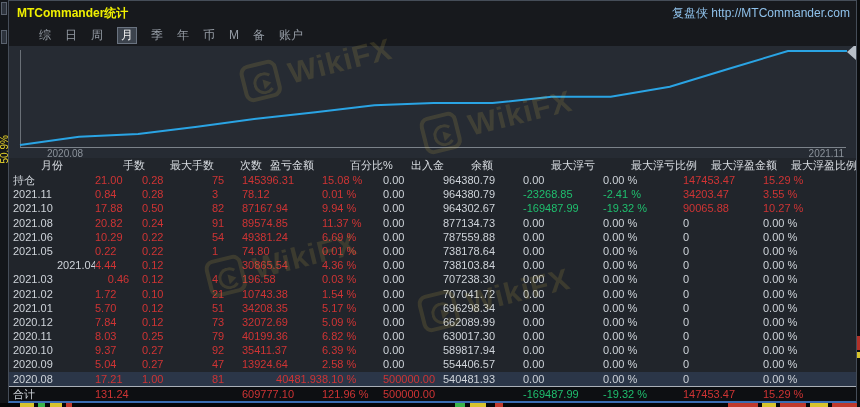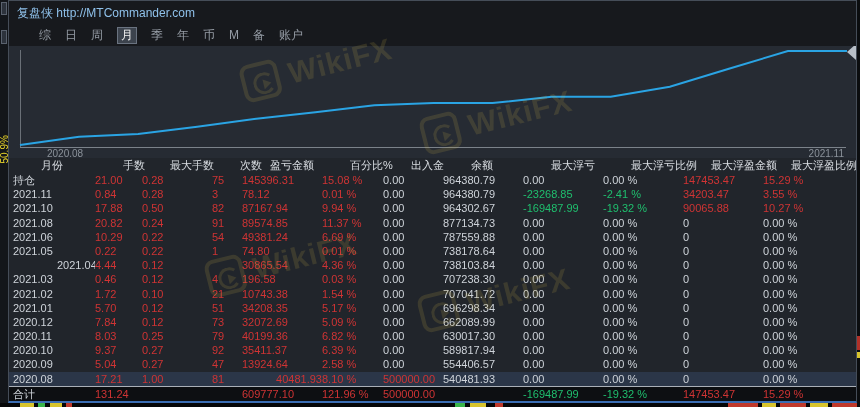--- a/index.html
+++ b/index.html
@@ -66,20 +66,21 @@
 
   <div class="left-strip">
     <span class="frag" style="top:2px;height:13px;"></span>
     <span class="frag" style="top:30px;height:14px;"></span>
     <span class="side-label">50.9%</span>
   </div>
 
   <div class="window">
 
     <div class="titlebar">
+      <span class="title">MTCommander统计</span>
       <span class="brand-link">复盘侠 http://MTCommander.com</span>
     </div>
 
     <div class="menubar" id="menubar">
         <span class="menu-item">综</span>
         <span class="menu-item">日</span>
         <span class="menu-item">周</span>
         <span class="menu-item active">月</span>
         <span class="menu-item">季</span>
         <span class="menu-item">年</span>
@@ -208,21 +209,21 @@
           <div class="cell" style="color: rgb(207, 52, 52);">4.36 %</div>
           <div class="cell" style="color: rgb(206, 211, 217);">0.00</div>
           <div class="cell" style="color: rgb(206, 211, 217);">738103.84</div>
           <div class="cell" style="color: rgb(206, 211, 217);">0.00</div>
           <div class="cell" style="color: rgb(206, 211, 217);">0.00 %</div>
           <div class="cell" style="color: rgb(206, 211, 217);">0</div>
           <div class="cell" style="color: rgb(206, 211, 217);">0.00 %</div>
         </div>
         <div class="trow ">
           <div class="cell" style="color: rgb(206, 211, 217);">2021.03</div>
-          <div class="cell" style="color: rgb(207, 52, 52);">0.46</div>
+          <div class="cell" style="color: rgb(207, 52, 52); text-align: center;">0.46</div>
           <div class="cell" style="color: rgb(207, 52, 52);">0.12</div>
           <div class="cell" style="color: rgb(207, 52, 52);">4</div>
           <div class="cell" style="color: rgb(207, 52, 52);">196.58</div>
           <div class="cell" style="color: rgb(207, 52, 52);">0.03 %</div>
           <div class="cell" style="color: rgb(206, 211, 217);">0.00</div>
           <div class="cell" style="color: rgb(206, 211, 217);">707238.30</div>
           <div class="cell" style="color: rgb(206, 211, 217);">0.00</div>
           <div class="cell" style="color: rgb(206, 211, 217);">0.00 %</div>
           <div class="cell" style="color: rgb(206, 211, 217);">0</div>
           <div class="cell" style="color: rgb(206, 211, 217);">0.00 %</div>

